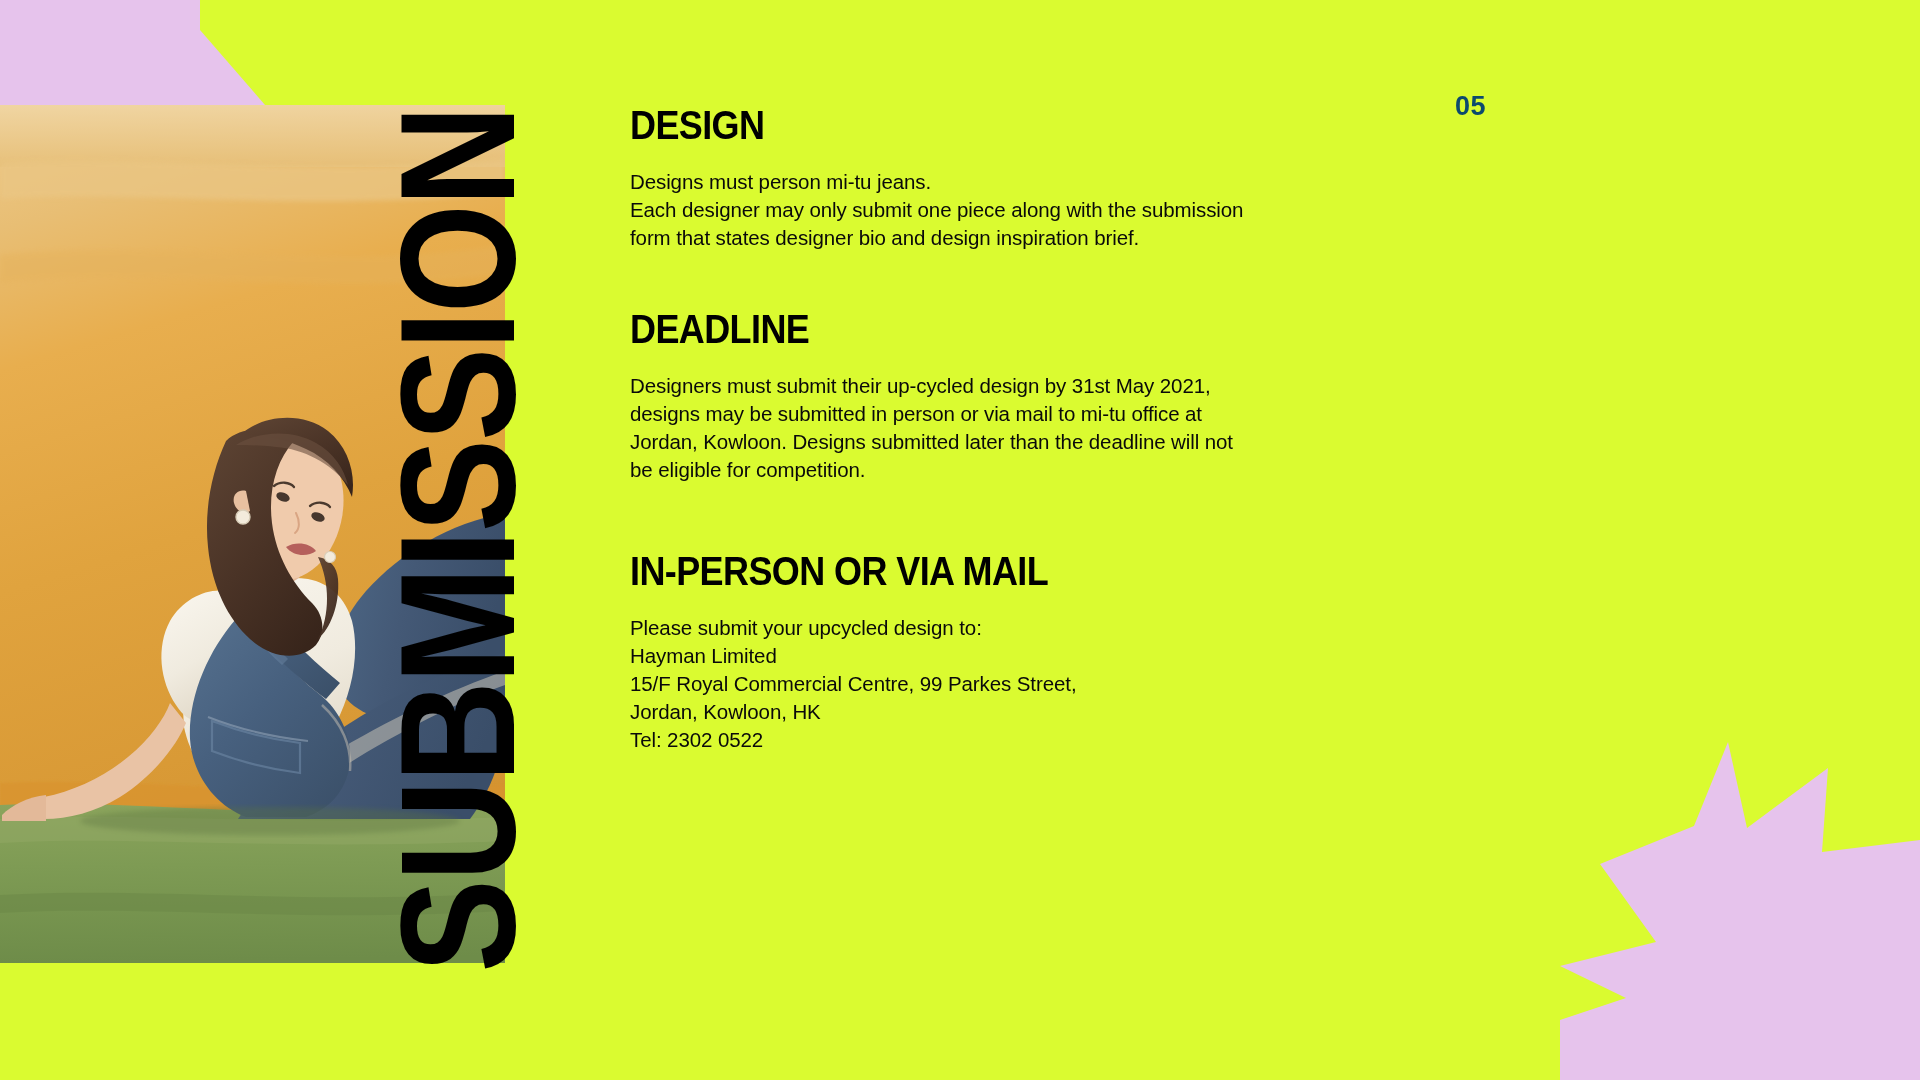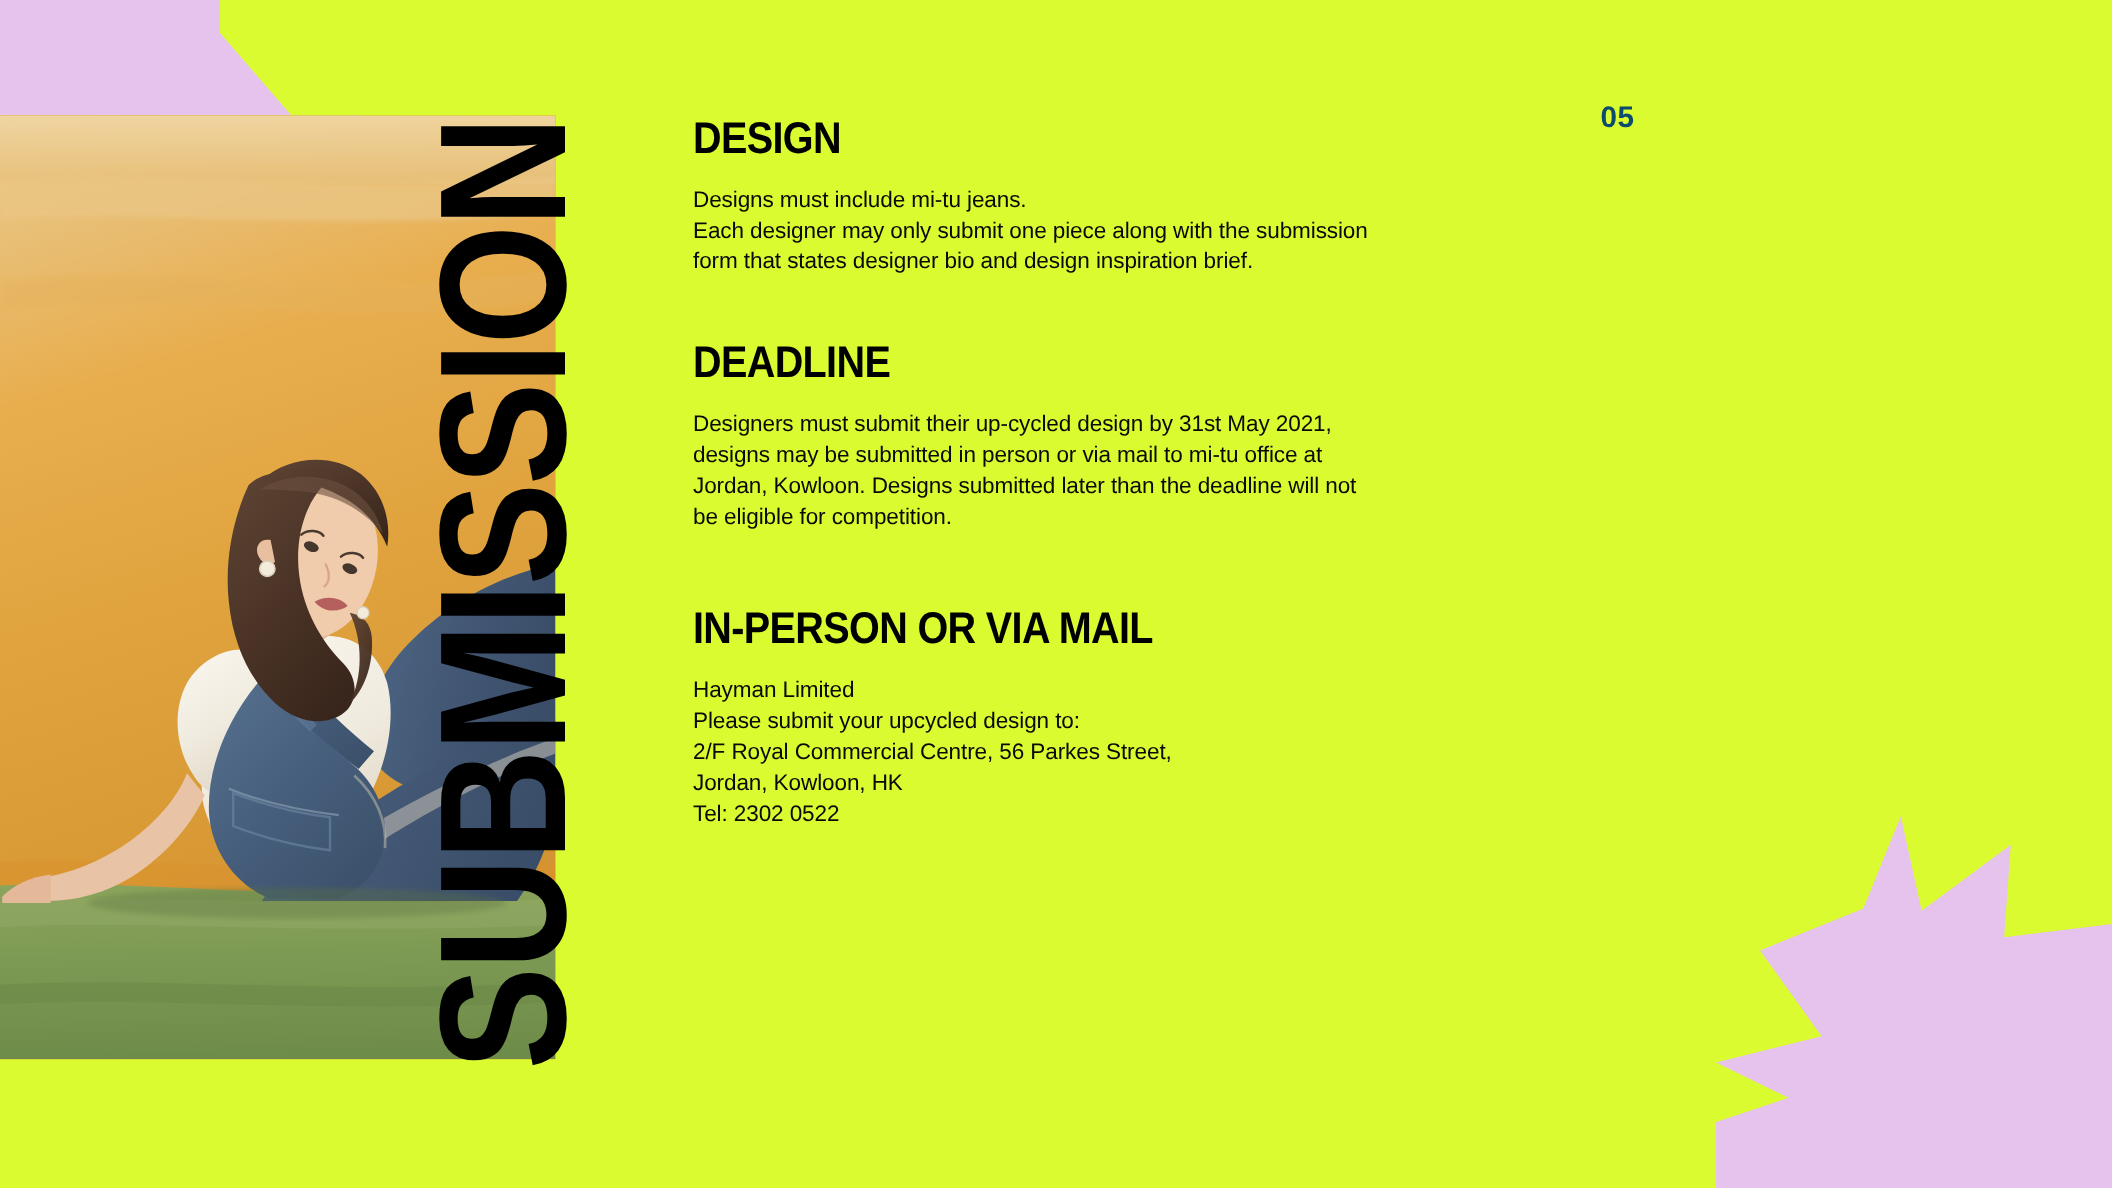--- a/index.html
+++ b/index.html
@@ -264,41 +264,41 @@
       134,106 168,22 187,108 268,48 262,132 360,120 360,360 0,360 0,300 66,278 0,246 96,222 40,144"></polygon>
   </svg>
 
   <div class="page-number">05</div>
 
   <div class="content">
 
     <section class="block block-design">
       <h2>DESIGN</h2>
       <p class="body">
-        <span>Designs </span><b>must</b><span> include mi-tu jeans.</span><br>
+        <span>Designs </span><b>must</b><span> person mi-tu jeans.</span><br>
         <span>Each designer may only submit one piece along with the submission</span><br>
         <span>form that states designer bio and design inspiration brief.</span>
       </p>
     </section>
 
     <section class="block block-deadline">
       <h2>DEADLINE</h2>
       <p class="body">
         <span>Designers must submit their up-cycled design by </span><b>31st May 2021</b><span>,</span><br>
         <span>designs may be submitted in person or via mail to mi-tu office at</span><br>
         <span>Jordan, Kowloon. Designs submitted later than the deadline will not</span><br>
         <span>be eligible for competition.</span>
       </p>
     </section>
 
     <section class="block">
       <h2>IN-PERSON OR VIA MAIL</h2>
       <p class="body">
+        <span class="addr-line">Please submit your upcycled design to:</span>
         <span class="addr-line">Hayman Limited</span>
-        <span class="addr-line">Please submit your upcycled design to:</span>
-        <span class="addr-line">2/F Royal Commercial Centre, 56 Parkes Street,</span>
+        <span class="addr-line">15/F Royal Commercial Centre, 99 Parkes Street,</span>
         <span class="addr-line">Jordan, Kowloon, HK</span>
         <span class="addr-line">Tel: 2302 0522</span>
       </p>
     </section>
 
   </div>
 </div>
 
 </body></html>

